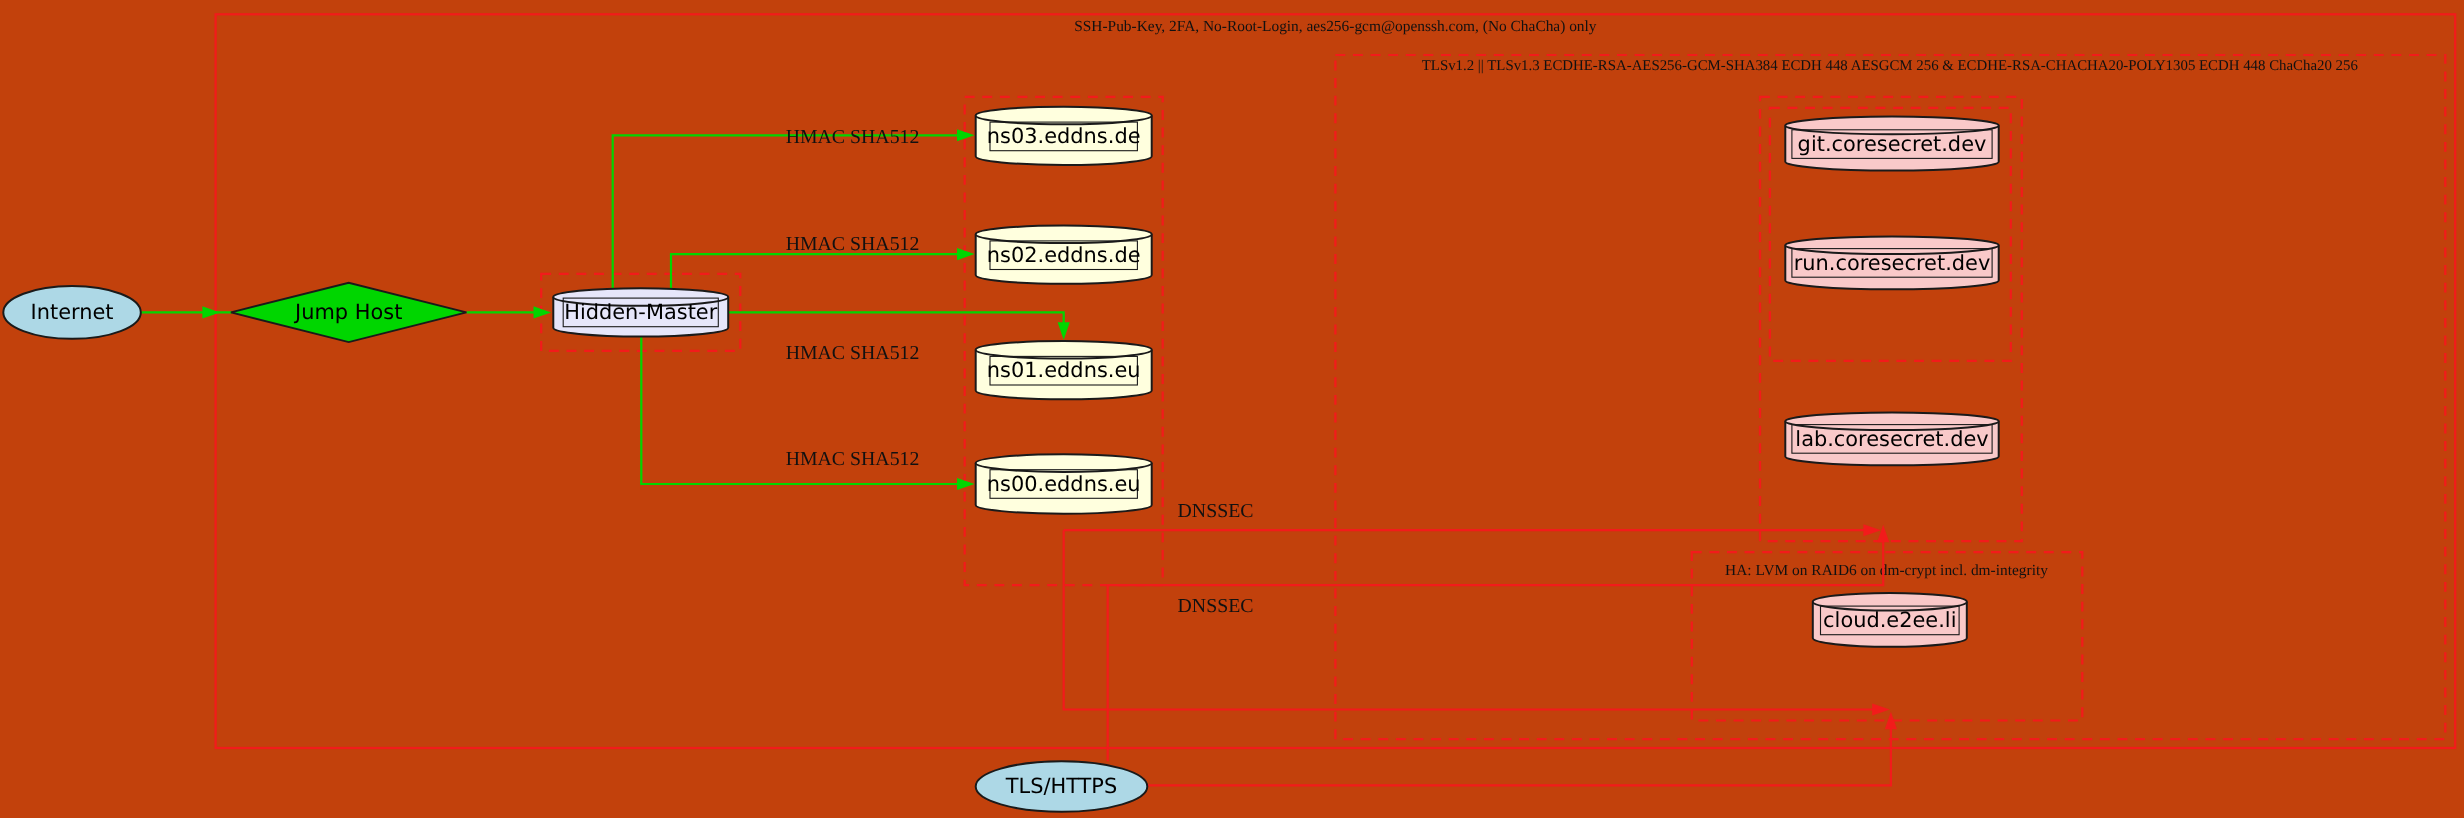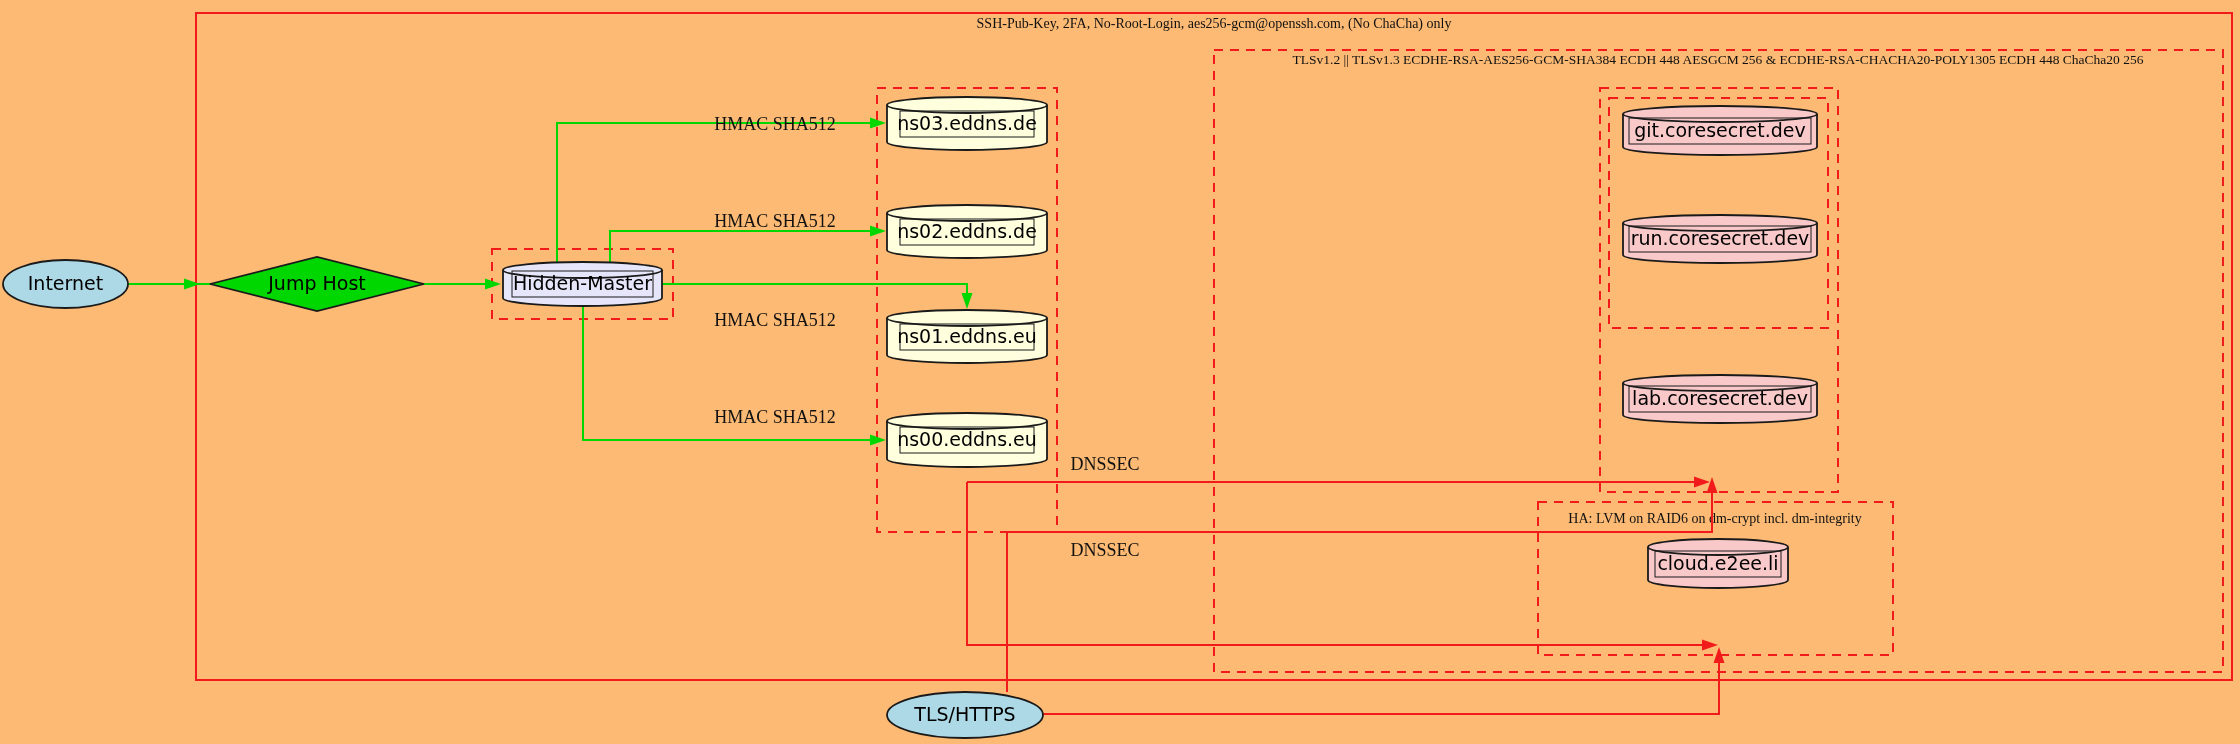--- a/index.html
+++ b/index.html
@@ -1,16 +1,16 @@
 <!DOCTYPE html>
 <html><head>
 <meta charset="utf-8">
 <style>
   html,body{margin:0;padding:0;background:#ffffff;}
-  .stage{position:relative;width:2240px;height:744px;background:#fdba74;overflow:hidden;}
+  .stage{position:relative;width:2240px;height:744px;background:#c2410c;overflow:hidden;}
   svg{display:block;}
   text{user-select:none;}
   .nodelabel{font-family:"DejaVu Sans",sans-serif;font-size:19px;fill:#000000;}
   .edgelabel{font-family:"Liberation Serif",serif;font-size:18px;fill:#111111;}
   .clusterlabel{font-family:"Liberation Serif",serif;font-size:14px;fill:#111111;}
   .tlslabel{font-family:"Liberation Serif",serif;font-size:13.5px;fill:#111111;}
 </style>
 </head>
 <body>
 

